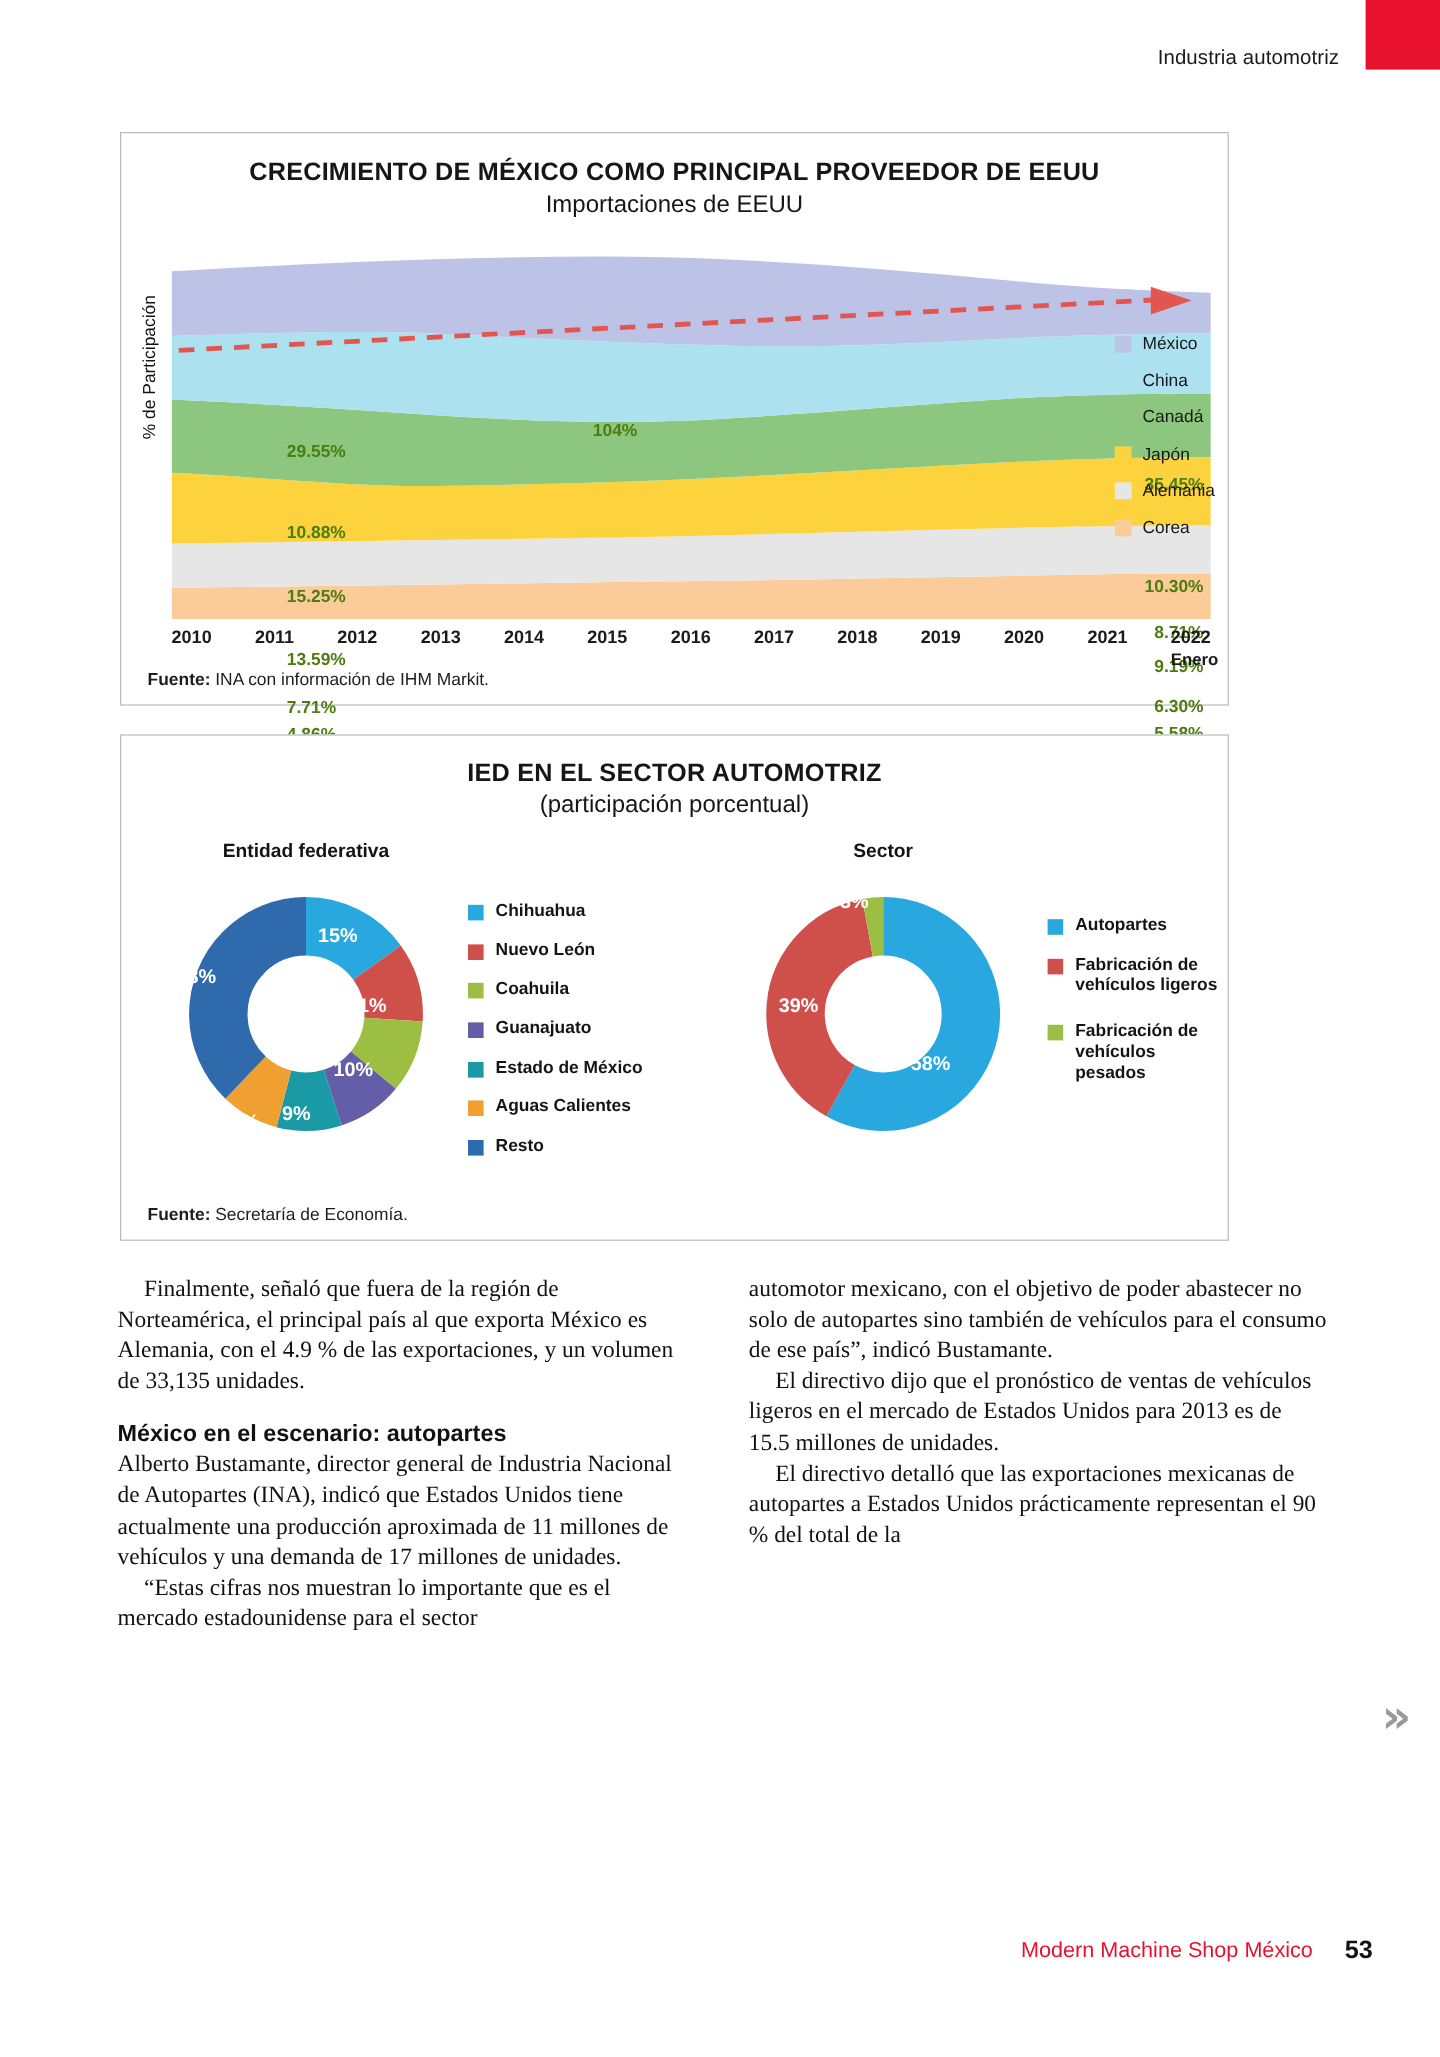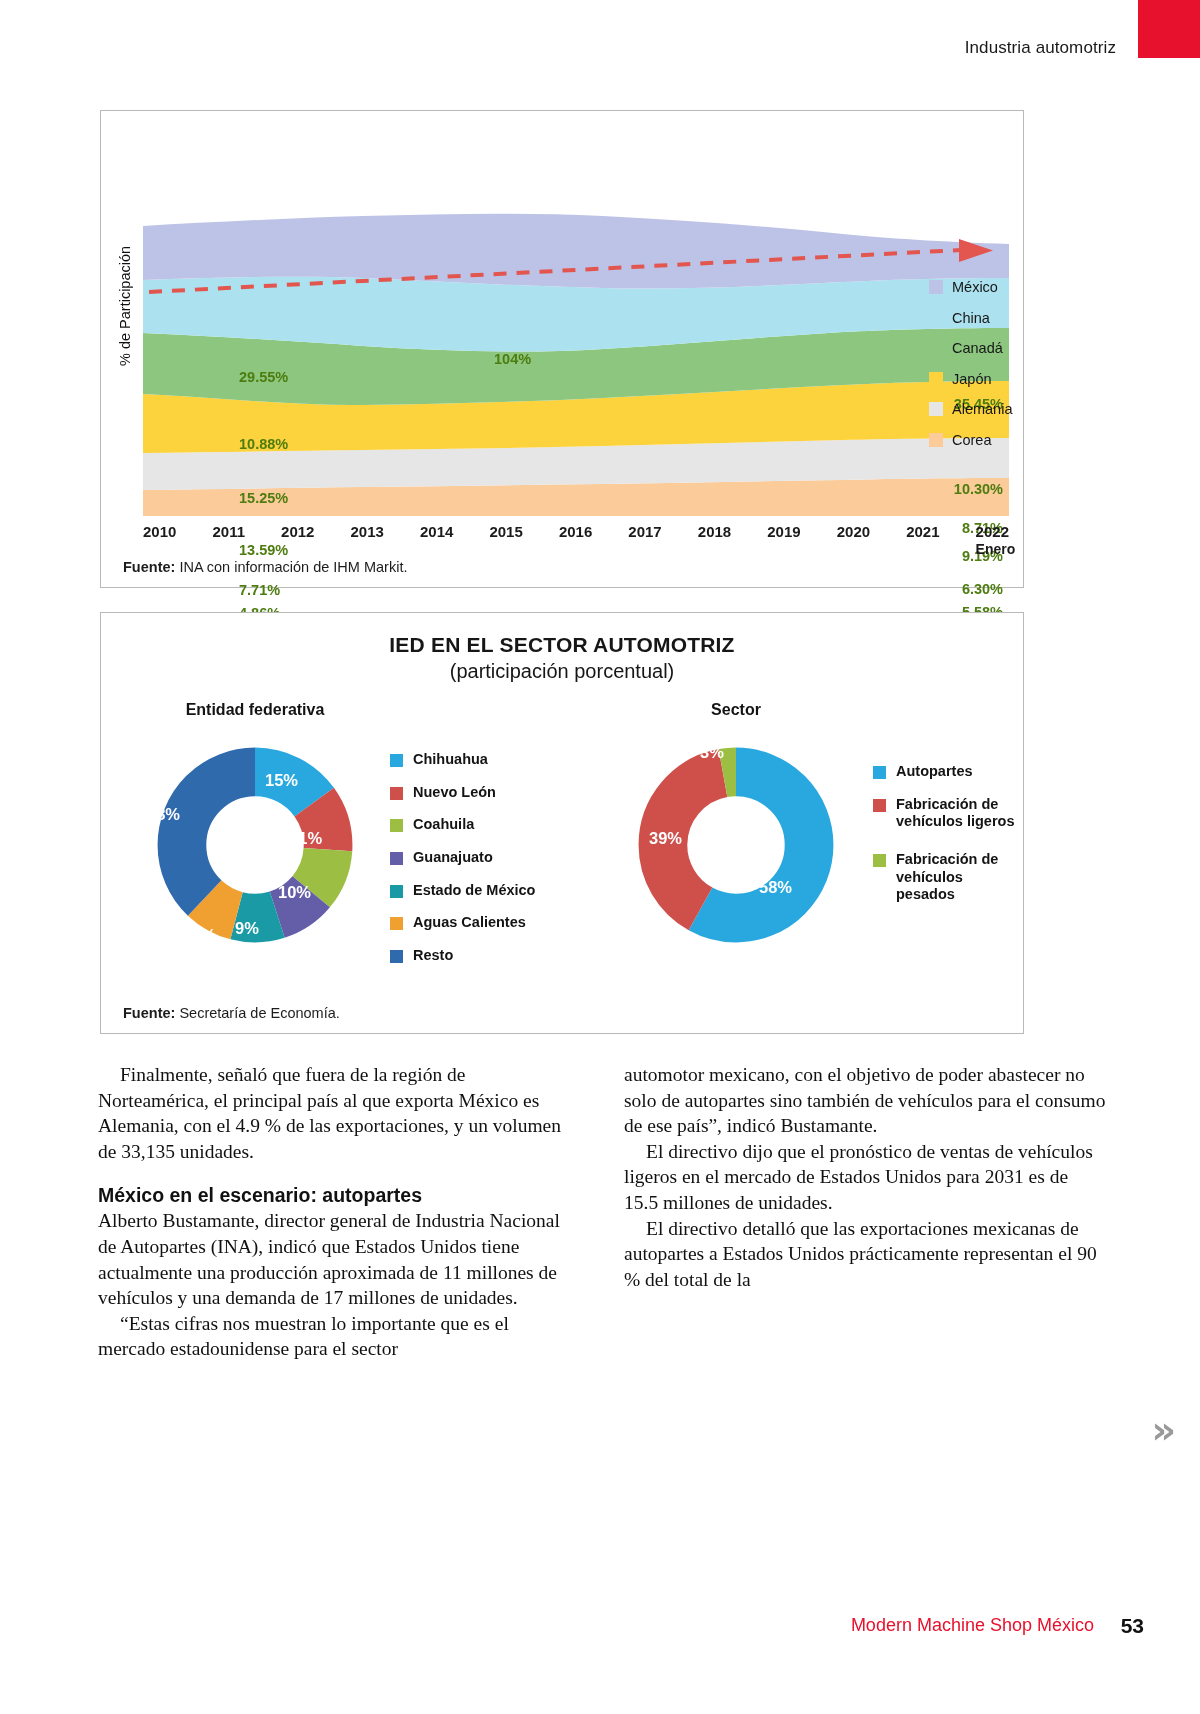--- a/index.html
+++ b/index.html
@@ -155,20 +155,22 @@
 </style>
 </head>
 <body>
 
 <div class="page">
 
   <div class="red-tab"></div>
   <div class="header-label">Industria automotriz</div>
 
   <div class="frame" id="areaFrame">
+    <div class="chart-title">CRECIMIENTO DE MÉXICO COMO PRINCIPAL PROVEEDOR DE EEUU</div>
+    <div class="chart-sub">Importaciones de EEUU</div>
 
     <div class="ylabel">% de Participación</div>
 
     <svg class="area-svg" width="866" height="310" viewBox="0 0 866 310">
 
       <path d="M0,310 L866,310 L866,272 C800,272 740,273 700,274 C620,275 540,277 460,278 C380,279 300,280 220,281 C150,282 70,283 0,284 Z" fill="#fbcb9a"></path>
 
       <path d="M0,284 C70,283 150,282 220,281 C300,280 380,279 460,278 C540,277 620,275 700,274 C740,273 800,272 866,272 L866,232 C800,232 740,233 700,234 C620,236 540,238 460,240 C380,242 300,243 220,244 C150,245 70,246 0,247 Z" fill="#e6e6e6"></path>
 
       <path d="M0,247 C70,246 150,245 220,244 C300,243 380,242 460,240 C540,238 620,236 700,234 C740,233 800,232 866,232 L866,175 C800,175 740,177 700,179 C620,183 540,188 460,192 C380,196 300,198 220,199 C150,200 70,191 0,188 Z" fill="#fcd33c"></path>
@@ -344,21 +346,21 @@
 
   <div class="cols">
     <div class="col">
       <p>Finalmente, señaló que fuera de la región de Norteamérica, el principal país al que exporta México es Alemania, con el 4.9 % de las exportaciones, y un volumen de 33,135 unidades.</p>
       <h3>México en el escenario: autopartes</h3>
       <p class="noind">Alberto Bustamante, director general de Industria Nacional de Autopartes (INA), indicó que Estados Unidos tiene actualmente una producción aproximada de 11 millones de vehículos y una demanda de 17 millones de unidades.</p>
       <p>“Estas cifras nos muestran lo importante que es el mercado estadounidense para el sector</p>
     </div>
     <div class="col">
       <p class="noind">automotor mexicano, con el objetivo de poder abastecer no solo de autopartes sino también de vehículos para el consumo de ese país”, indicó Bustamante.</p>
-      <p>El directivo dijo que el pronóstico de ventas de vehículos ligeros en el mercado de Estados Unidos para 2031 es de 15.5 millones de unidades.</p>
+      <p>El directivo dijo que el pronóstico de ventas de vehículos ligeros en el mercado de Estados Unidos para 2013 es de 15.5 millones de unidades.</p>
       <p>El directivo detalló que las exportaciones mexicanas de autopartes a Estados Unidos prácticamente representan el 90 % del total de la</p>
     </div>
   </div>
 
   <div class="chev">»</div>
   <div class="foot-brand">Modern Machine Shop México</div>
   <div class="foot-page">53</div>
 
 </div>
 

